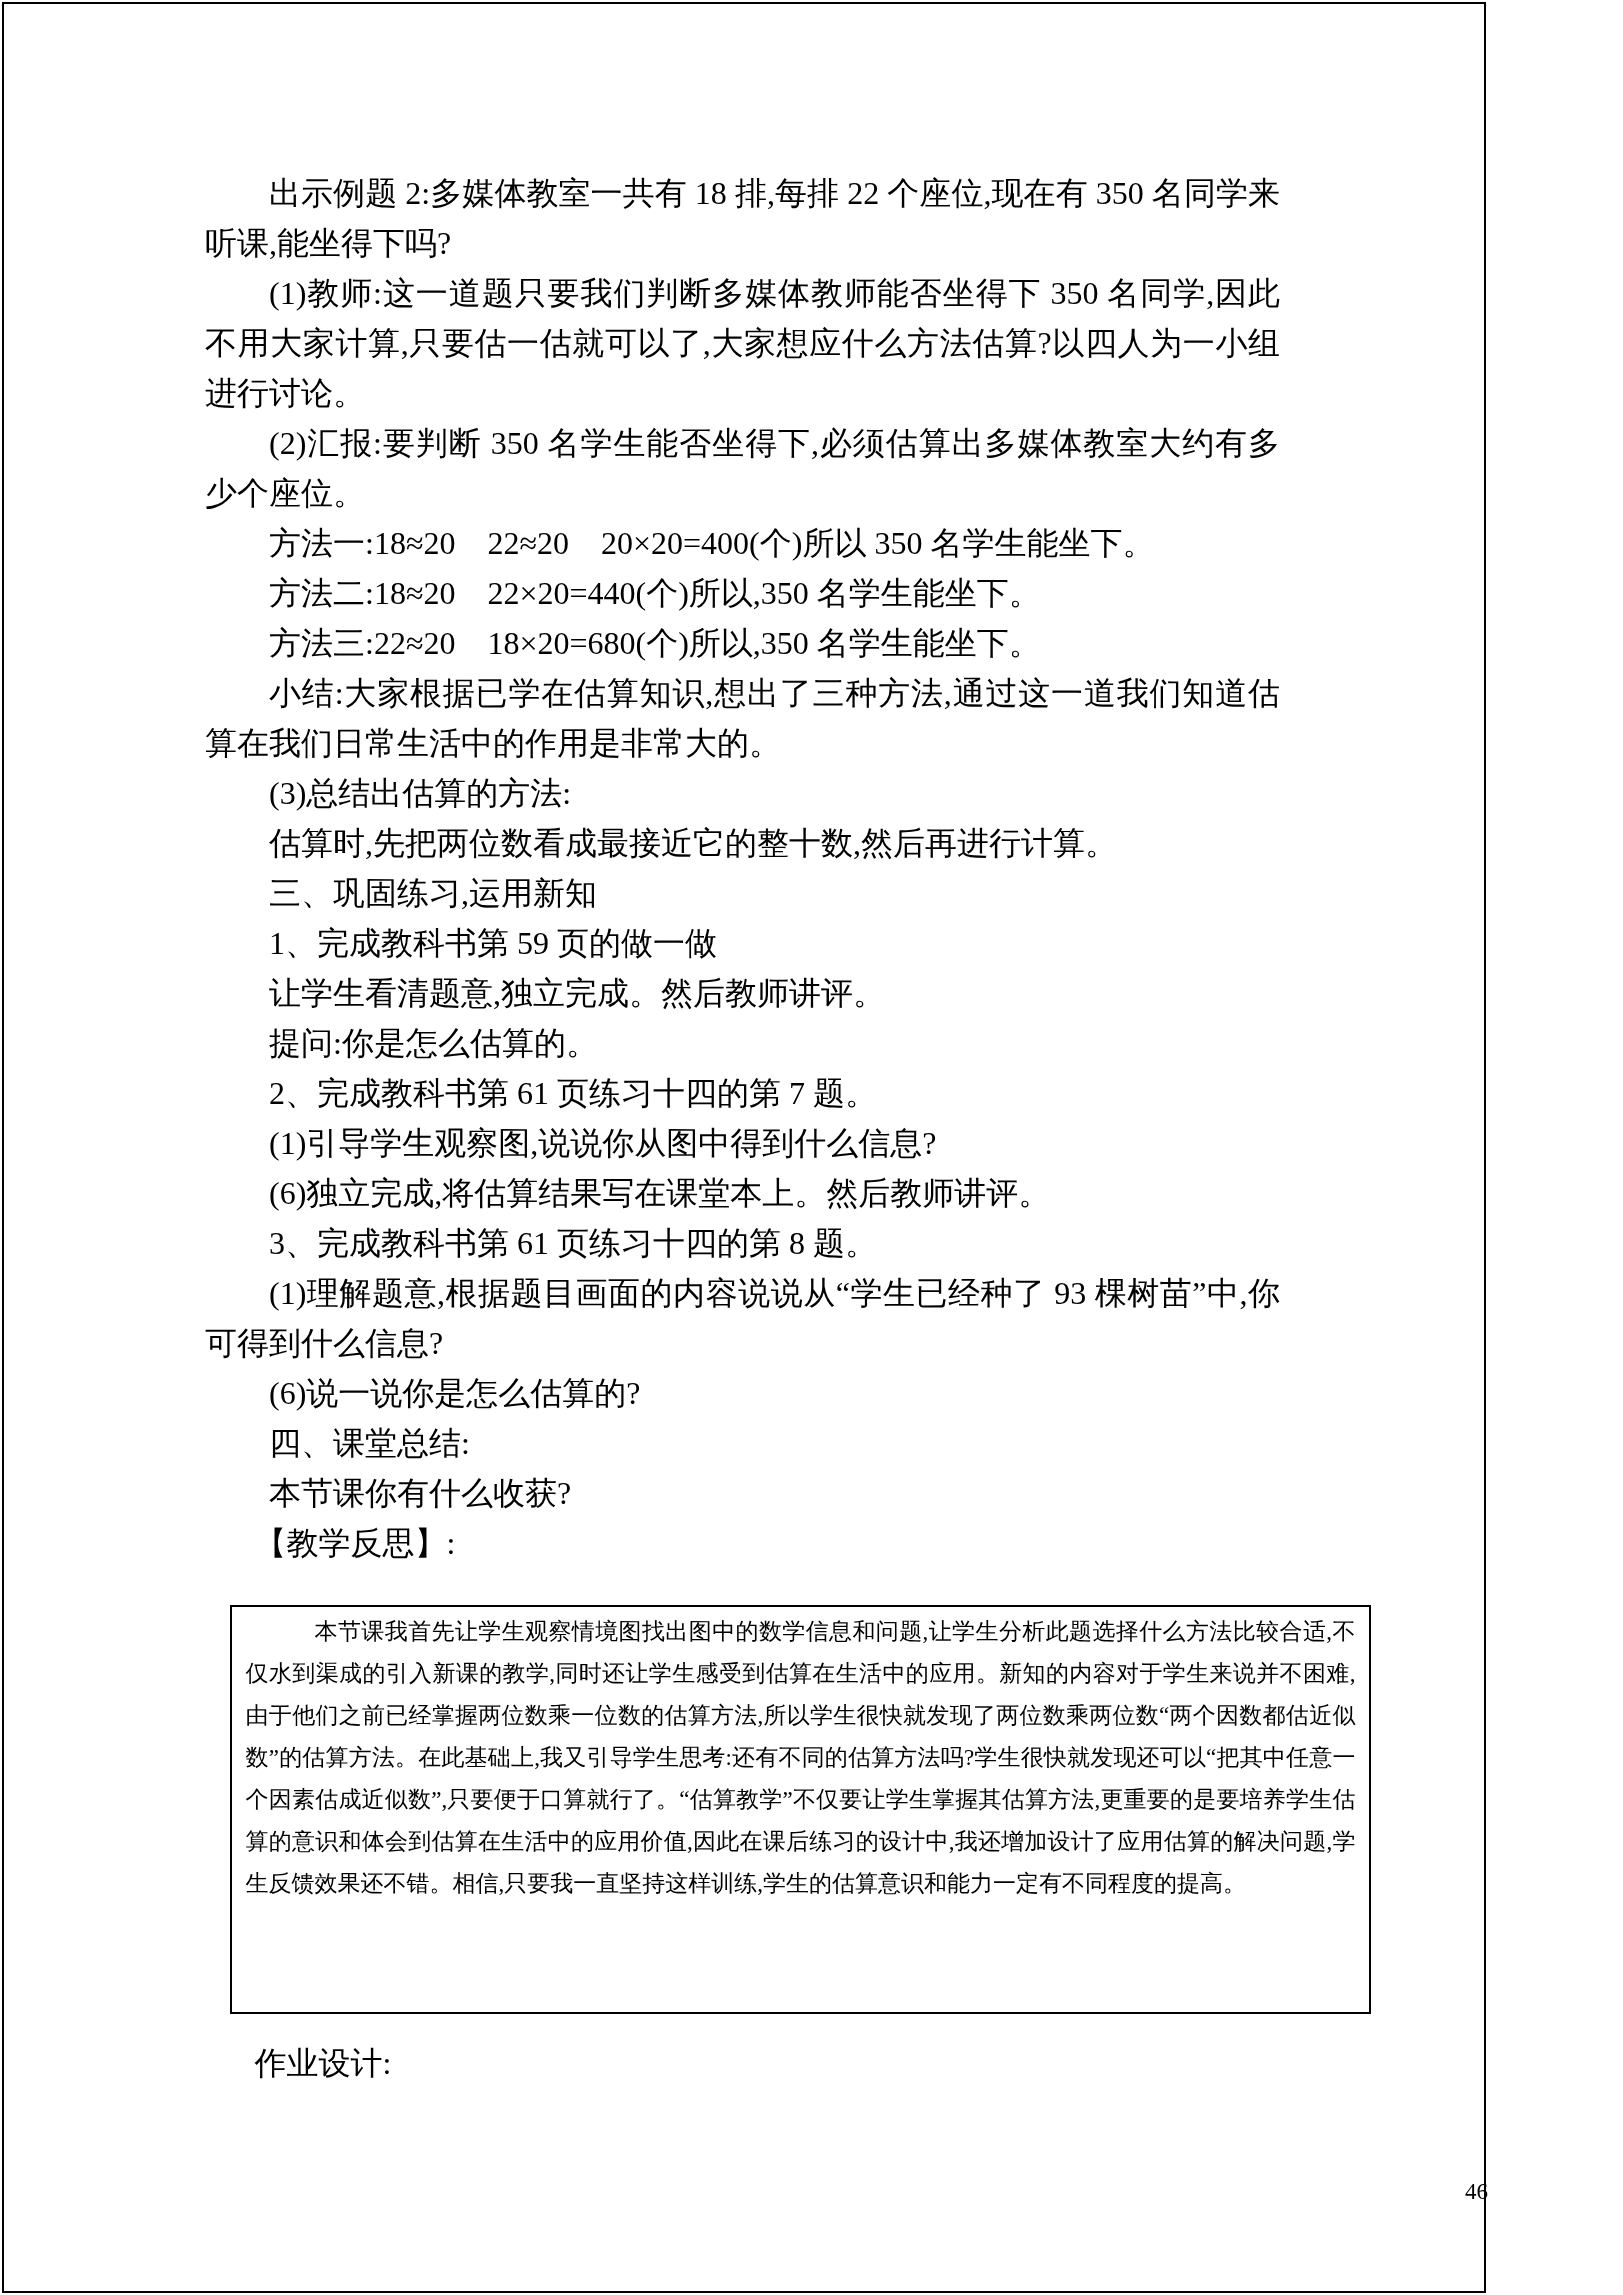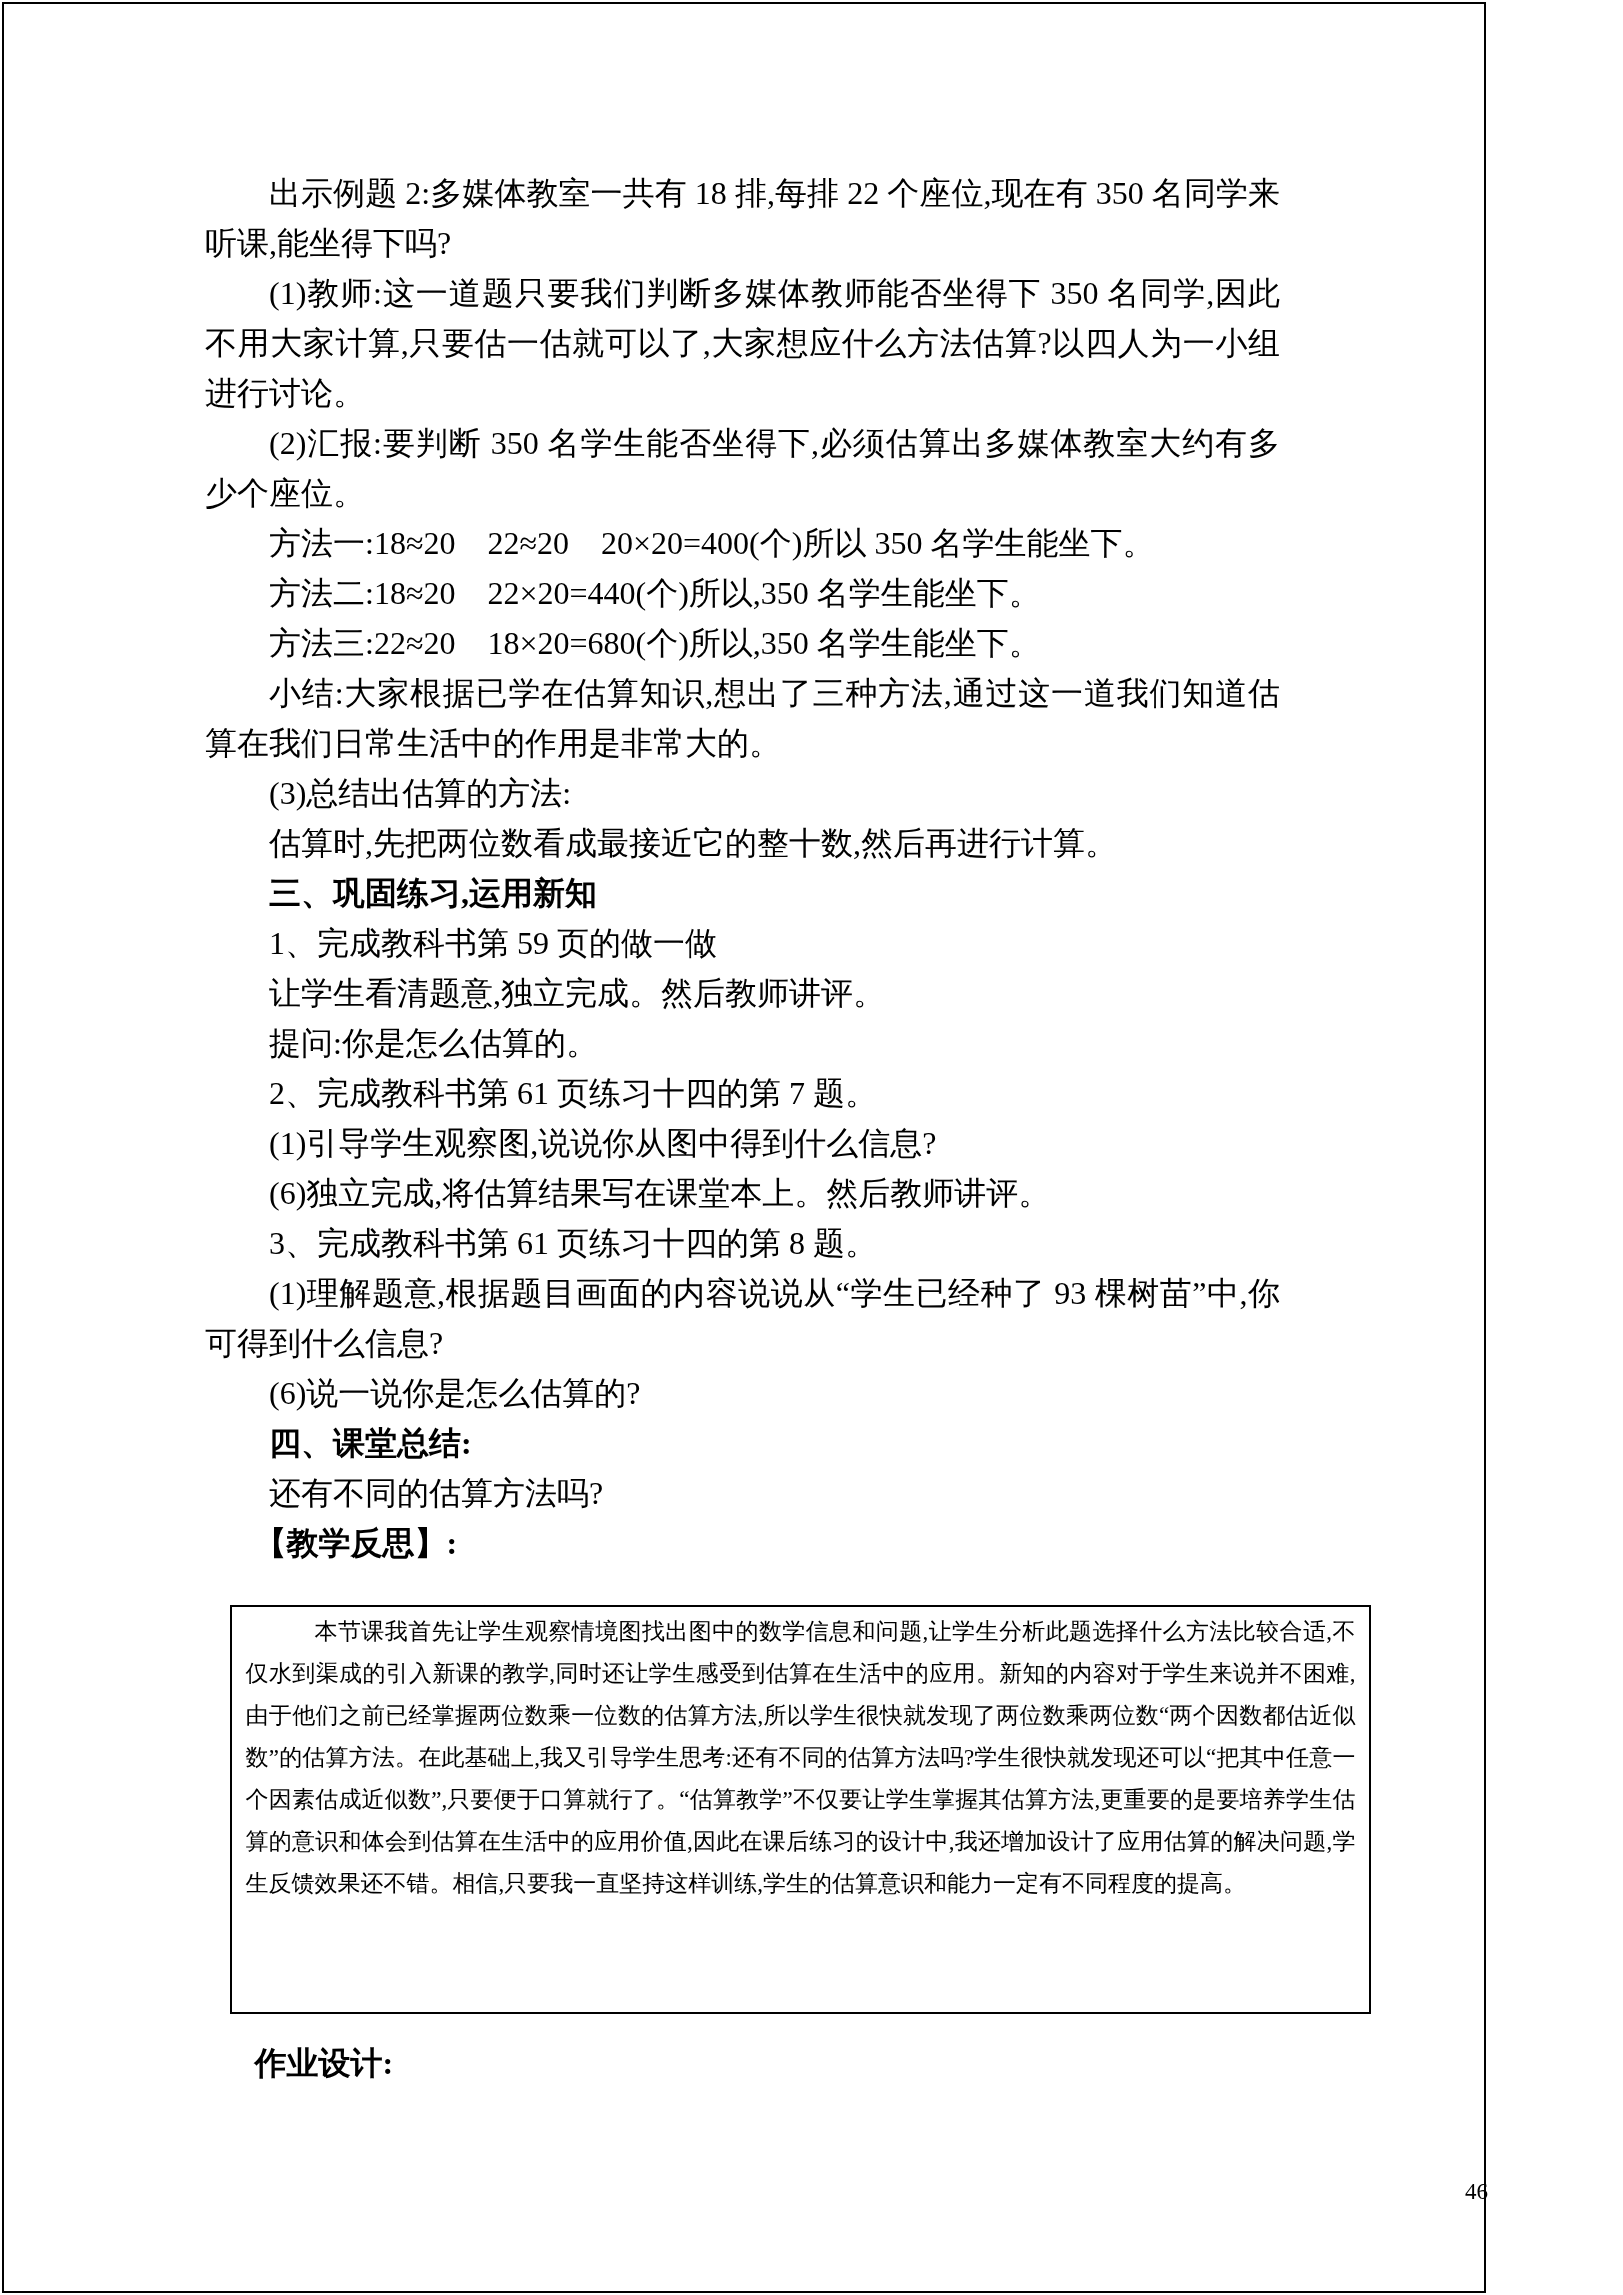--- a/index.html
+++ b/index.html
@@ -26,21 +26,21 @@
     top: 168px;
     font-size: 32px;
     line-height: 50px;
     text-align: justify;
     letter-spacing: 0;
   }
   .para {
     margin: 0;
     text-indent: 2em;
   }
-  .bold { font-weight: bold; }
+  .bold { font-weight: normal; }
   .indent-sm { text-indent: 1.55em; }
   .reflection-box {
     border: 2px solid #000000;
     margin: 37px -91px 0 25px;
     height: 409px;
     overflow: hidden;
     padding: 4.1px 13.6px 0 13.6px;
   }
   .box-para {
     margin: 0;
@@ -79,21 +79,21 @@
     <p class="para">1、完成教科书第 59 页的做一做</p>
     <p class="para">让学生看清题意,独立完成。然后教师讲评。</p>
     <p class="para">提问:你是怎么估算的。</p>
     <p class="para">2、完成教科书第 61 页练习十四的第 7 题。</p>
     <p class="para">(1)引导学生观察图,说说你从图中得到什么信息?</p>
     <p class="para">(6)独立完成,将估算结果写在课堂本上。然后教师讲评。</p>
     <p class="para">3、完成教科书第 61 页练习十四的第 8 题。</p>
     <p class="para">(1)理解题意,根据题目画面的内容说说从“学生已经种了 93 棵树苗”中,你可得到什么信息?</p>
     <p class="para">(6)说一说你是怎么估算的?</p>
     <p class="para bold">四、课堂总结:</p>
-    <p class="para">还有不同的估算方法吗?</p>
+    <p class="para">本节课你有什么收获?</p>
     <p class="para bold indent-sm">【教学反思】:</p>
 
     <div class="reflection-box">
       <p class="box-para">本节课我首先让学生观察情境图找出图中的数学信息和问题,让学生分析此题选择什么方法比较合适,不仅水到渠成的引入新课的教学,同时还让学生感受到估算在生活中的应用。新知的内容对于学生来说并不困难,由于他们之前已经掌握两位数乘一位数的估算方法,所以学生很快就发现了两位数乘两位数“两个因数都估近似数”的估算方法。在此基础上,我又引导学生思考:还有不同的估算方法吗?学生很快就发现还可以“把其中任意一个因素估成近似数”,只要便于口算就行了。“估算教学”不仅要让学生掌握其估算方法,更重要的是要培养学生估算的意识和体会到估算在生活中的应用价值,因此在课后练习的设计中,我还增加设计了应用估算的解决问题,学生反馈效果还不错。相信,只要我一直坚持这样训练,学生的估算意识和能力一定有不同程度的提高。</p>
     </div>
 
     <p class="para bold indent-sm homework">作业设计:</p>
   </div>
 
   <div class="page-number">46</div>

